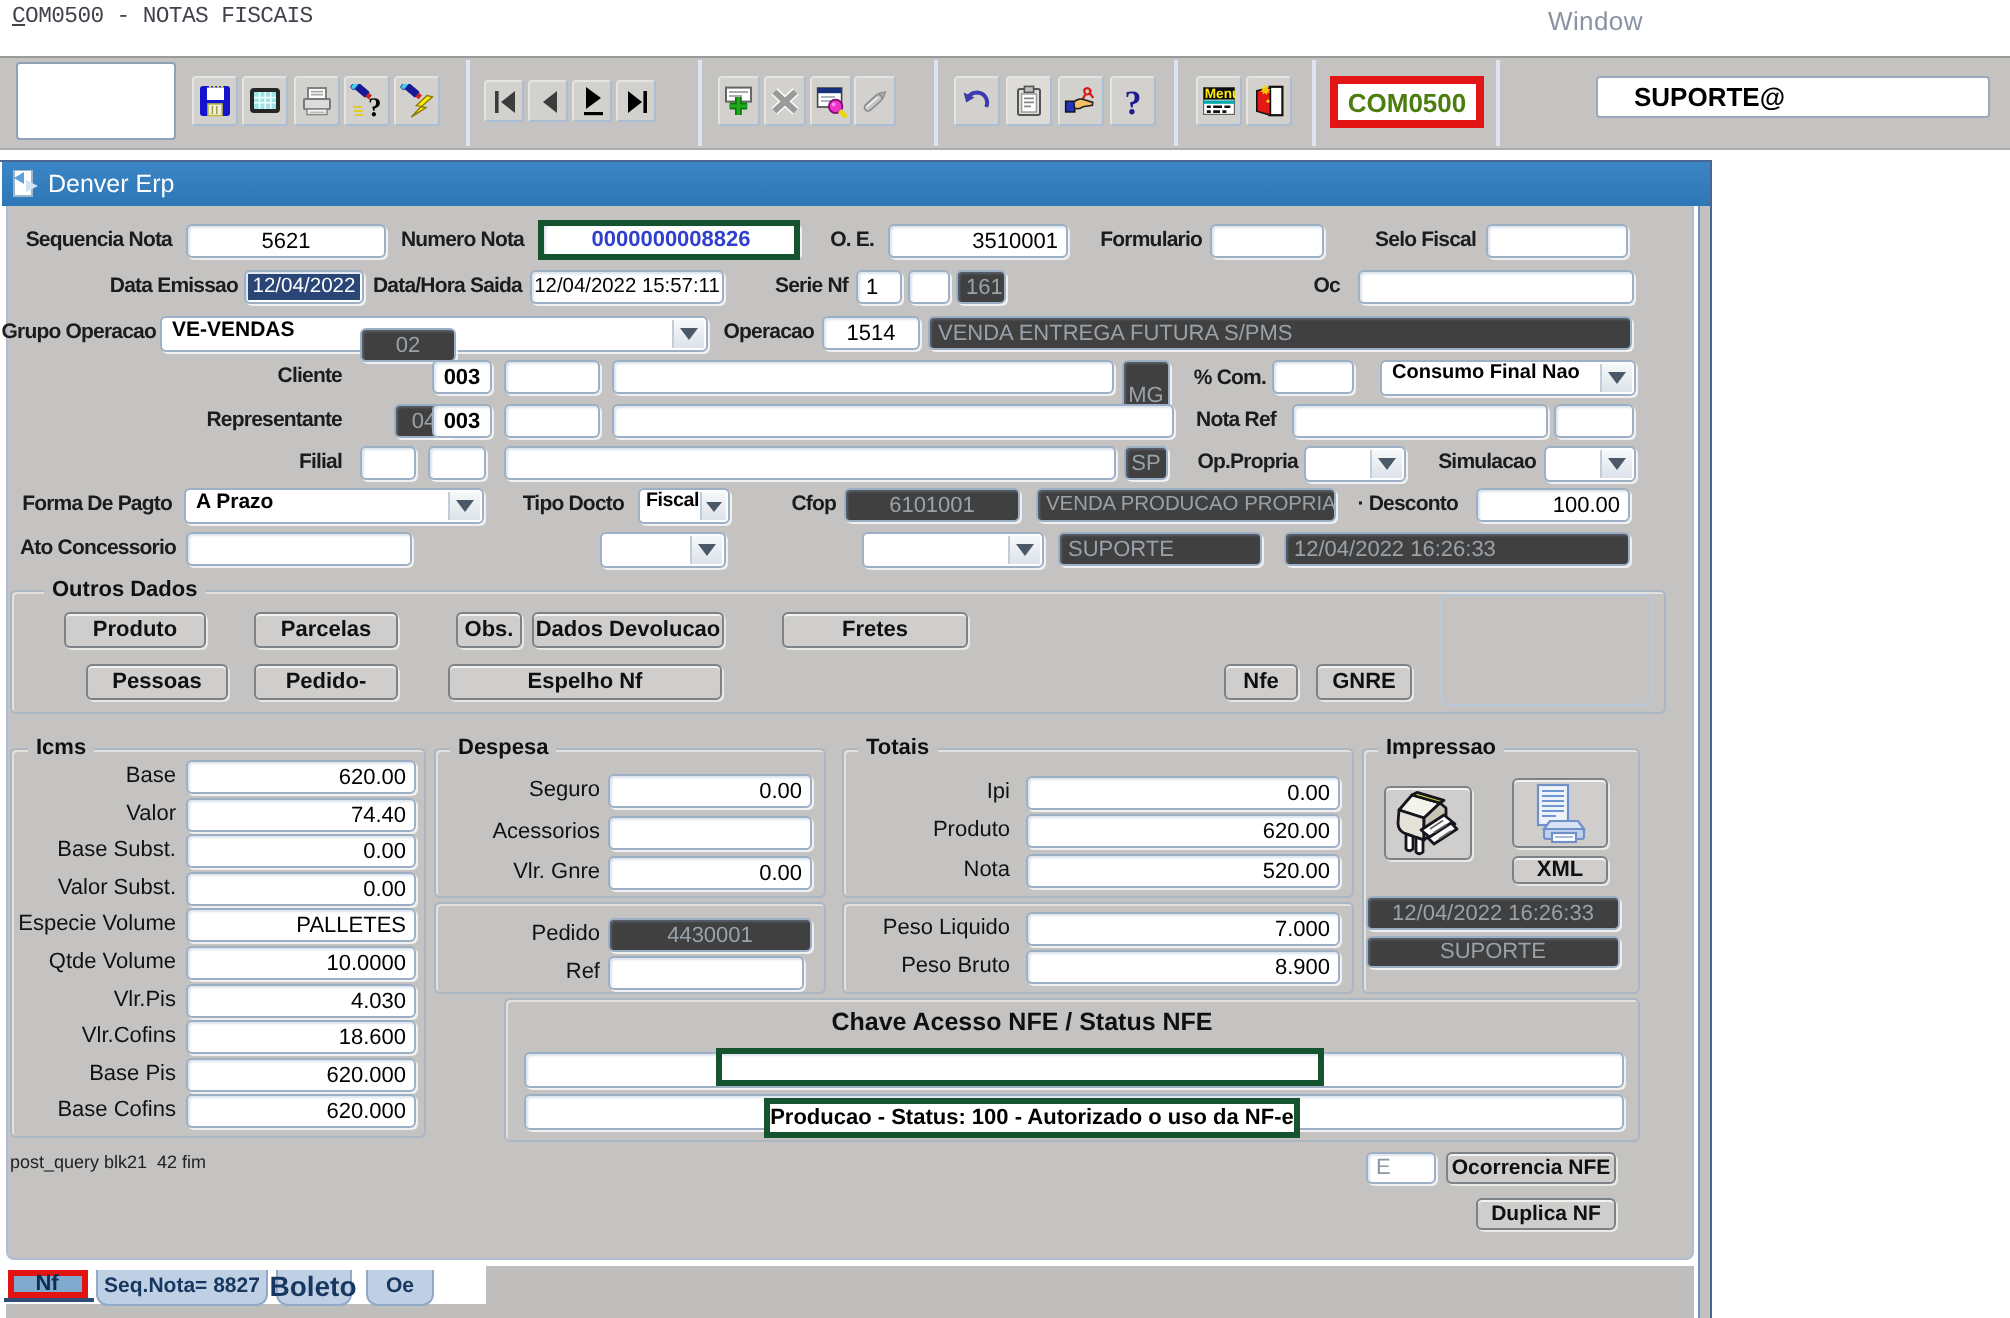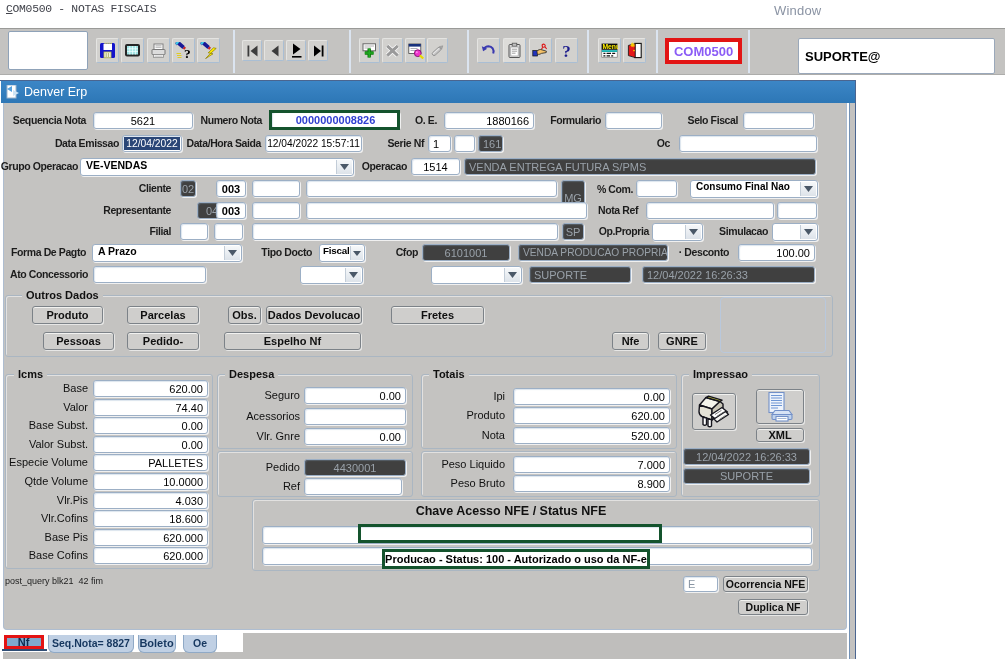--- a/index.html
+++ b/index.html
@@ -178,22 +178,22 @@
     </svg>
   </div>
 <div class="tb" style="left:623px;top:38px;width:23px;height:25px" id="tb-ex">
     <svg width="17" height="17" viewBox="0 0 17 17">
       <rect x="8.8" y="1.4" width="6.4" height="14.2" fill="#fff" stroke="#111" stroke-width="1.1"></rect>
       <path d="M2.4 3.4 L9.2 1.8 L9.2 15.6 L2.4 13.6 Z" fill="#e51818" stroke="#111" stroke-width="0.8"></path>
       <path d="M4.2 2 L5.4 0.8 L6 2.2 L7.4 1.6 L7 3 L8.4 3.2 L7.2 4 L8 5 L6.6 4.8 L6.4 6 L5.4 5 L4.4 5.8 L4.4 4.4 L3 4.4 L4 3.4 Z" fill="#ffd700" opacity="0.9" transform="translate(1,-0.5)"></path>
       <circle cx="8" cy="8.6" r="0.8" fill="#ffd700"></circle>
     </svg>
   </div>
-<div class="ab" style="left:665px;top:38px;width:77px;height:26px;background:#fff;border:4px solid #e21414;display:flex;align-items:center;justify-content:center;font-size:13px;font-weight:bold;color:#8b5cf6">COM0500</div>
-<div class="ab" style="left:798px;top:38px;width:197px;height:36px;background:#fff;border:1px solid #9aa8ba;border-radius:2px;display:flex;align-items:center;font-size:13px;font-weight:bold;color:#000;padding-left:6px">SUPORTE@</div>
+<div class="ab" style="left:665px;top:38px;width:77px;height:26px;background:#fff;border:4px solid #e21414;display:flex;align-items:center;justify-content:center;font-size:13px;font-weight:bold;color:#4d7c0f">COM0500</div>
+<div class="ab" style="left:798px;top:38px;width:197px;height:21px;background:#fff;border:1px solid #9aa8ba;border-radius:2px;display:flex;align-items:center;font-size:13px;font-weight:bold;color:#000;padding-left:18px">SUPORTE@</div>
 
 <div class="ab" style="left:0;top:80px;width:856px;height:1px;background:#4a6590"></div>
 <div class="ab" id="titlebar" style="left:1px;top:81px;width:854px;height:22px;background:linear-gradient(#3c86c6,#2d77b6);display:flex;align-items:center">
   <svg style="margin-left:5px" width="14" height="15" viewBox="0 0 14 15">
       <rect x="1" y="0" width="9" height="13" fill="#fff" stroke="#9db4cc" stroke-width="1"></rect>
       <path d="M1 4 L6 1 L6 7 Z" fill="#59a2dd"></path>
       <path d="M13 8 L7 5 L7 11 Z" fill="#cfe4f4"></path>
     </svg>
   <span style="color:#fff;font-size:12.5px;margin-left:4px;font-weight:400">Denver Erp</span>
 </div>
@@ -206,21 +206,21 @@
 <div class="ab" style="left:3px;top:630px;width:844px;height:3px;background:#fff"></div>
 <div class="ab" style="left:3px;top:630px;width:240px;height:22px;background:#fff"></div>
 <div class="ab" style="left:0;top:103px;width:3px;height:556px;background:#fff"></div>
 
 <div class="lb" style="left:0;top:112px;width:86px">Sequencia Nota</div>
 <div class="in ctr" style="left:93px;top:112px;width:100px;height:17px">5621</div>
 <div class="lb" style="left:180px;top:112px;width:82px">Numero Nota</div>
 <div class="in ctr" style="left:271px;top:111px;width:129px;height:18px;color:#2f3fd0;font-weight:bold">0000000008826</div>
 <div class="red" style="left:269px;top:110px;width:131px;height:20px"></div>
 <div class="lb" style="left:405px;top:112px;width:32px">O. E.</div>
-<div class="in rgt" style="left:444px;top:112px;width:90px;height:17px">1880166</div>
+<div class="in rgt" style="left:444px;top:112px;width:90px;height:17px">3510001</div>
 <div class="lb" style="left:540px;top:112px;width:61px">Formulario</div>
 <div class="in" style="left:605px;top:112px;width:57px;height:17px"></div>
 <div class="lb" style="left:680px;top:112px;width:58px">Selo Fiscal</div>
 <div class="in" style="left:743px;top:112px;width:71px;height:17px"></div>
 
 <div class="lb" style="left:30px;top:135px;width:89px">Data Emissao</div>
 <div class="in ctr" style="left:122px;top:135px;width:60px;height:17px;padding:0">
     <span style="background:#2a4677;color:#fff;font-size:10.3px;flex:1;text-align:center;margin:1px;line-height:13px">12/04/2022</span>
   </div>
 <div class="lb" style="left:170px;top:135px;width:91px">Data/Hora Saida</div>
@@ -239,21 +239,21 @@
       <svg width="9" height="6">
         <path d="M0 0 L9 0 L4.5 6 Z" fill="#4a5868"></path>
       </svg>
     </span>
   </div>
 <div class="lb" style="left:350px;top:158px;width:57px">Operacao</div>
 <div class="in ctr" style="left:411px;top:158px;width:49px;height:17px">1514</div>
 <div class="in ds" style="left:464px;top:158px;width:352px;height:17px">VENDA ENTREGA FUTURA S/PMS</div>
 
 <div class="lb" style="left:120px;top:180px;width:51px">Cliente</div>
-<div class="in ds ctr" style="left:180px;top:180px;width:16px;height:17px">02</div>
+<div class="in ds ctr" style="left:180px;top:164px;width:48px;height:17px">02</div>
 <div class="in ctr" style="left:216px;top:180px;width:30px;height:17px;font-weight:bold">003</div>
 <div class="in" style="left:252px;top:180px;width:48px;height:17px"></div>
 <div class="in" style="left:306px;top:180px;width:251px;height:17px"></div>
 <div class="in ds ctr" style="left:561px;top:180px;width:24px;height:35px">MG</div>
 <div class="lb" style="left:580px;top:181px;width:53px">% Com.</div>
 <div class="in" style="left:636px;top:180px;width:41px;height:17px"></div>
 <div class="cmb" style="left:690px;top:180px;width:128px;height:18px">
     <span style="padding-left:3px;font-weight:bold;font-size:10px">Consumo Final Nao</span>
     <span class="ar">
       <svg width="9" height="6">
@@ -442,14 +442,14 @@
 <div class="red" style="left:382px;top:549px;width:268px;height:20px;display:flex;align-items:center;justify-content:center;font-size:11px;font-weight:bold;color:#000;background:#fff">Producao - Status: 100 - Autorizado o uso da NF-e</div>
 
 <div class="ab" style="left:5px;top:576px;font-size:9px;color:#222">post_query blk21&nbsp;&nbsp;42 fim</div>
 <div class="in" style="left:683px;top:576px;width:35px;height:16px;color:#8a96a4">E</div>
 <div class="bt" style="left:723px;top:576px;width:85px;height:16px;font-size:10.5px">Ocorrencia NFE</div>
 <div class="bt" style="left:738px;top:599px;width:70px;height:16px;font-size:10.5px">Duplica NF</div>
 
 <div class="ab" style="left:2px;top:648.5px;width:45px;height:2px;background:#2f4d74"></div>
 <div class="tab" style="left:3.5px;top:634.5px;width:40px;height:14px;border:3px solid #e31313;border-radius:0;background:#7fa9cd;color:#0d2c50">Nf</div>
 <div class="tab" style="left:48px;top:635px;width:86px;height:17.5px;font-size:10.5px">Seq.Nota= 8827</div>
-<div class="tab" style="left:137.5px;top:635px;width:38px;height:17.5px;font-size:11px">Boleto</div>
+<div class="tab" style="left:137.5px;top:635px;width:38px;height:17.5px;font-size:14px">Boleto</div>
 <div class="tab" style="left:183px;top:635px;width:34px;height:17.5px;font-size:10.5px">Oe</div>
 
 </body></html>

